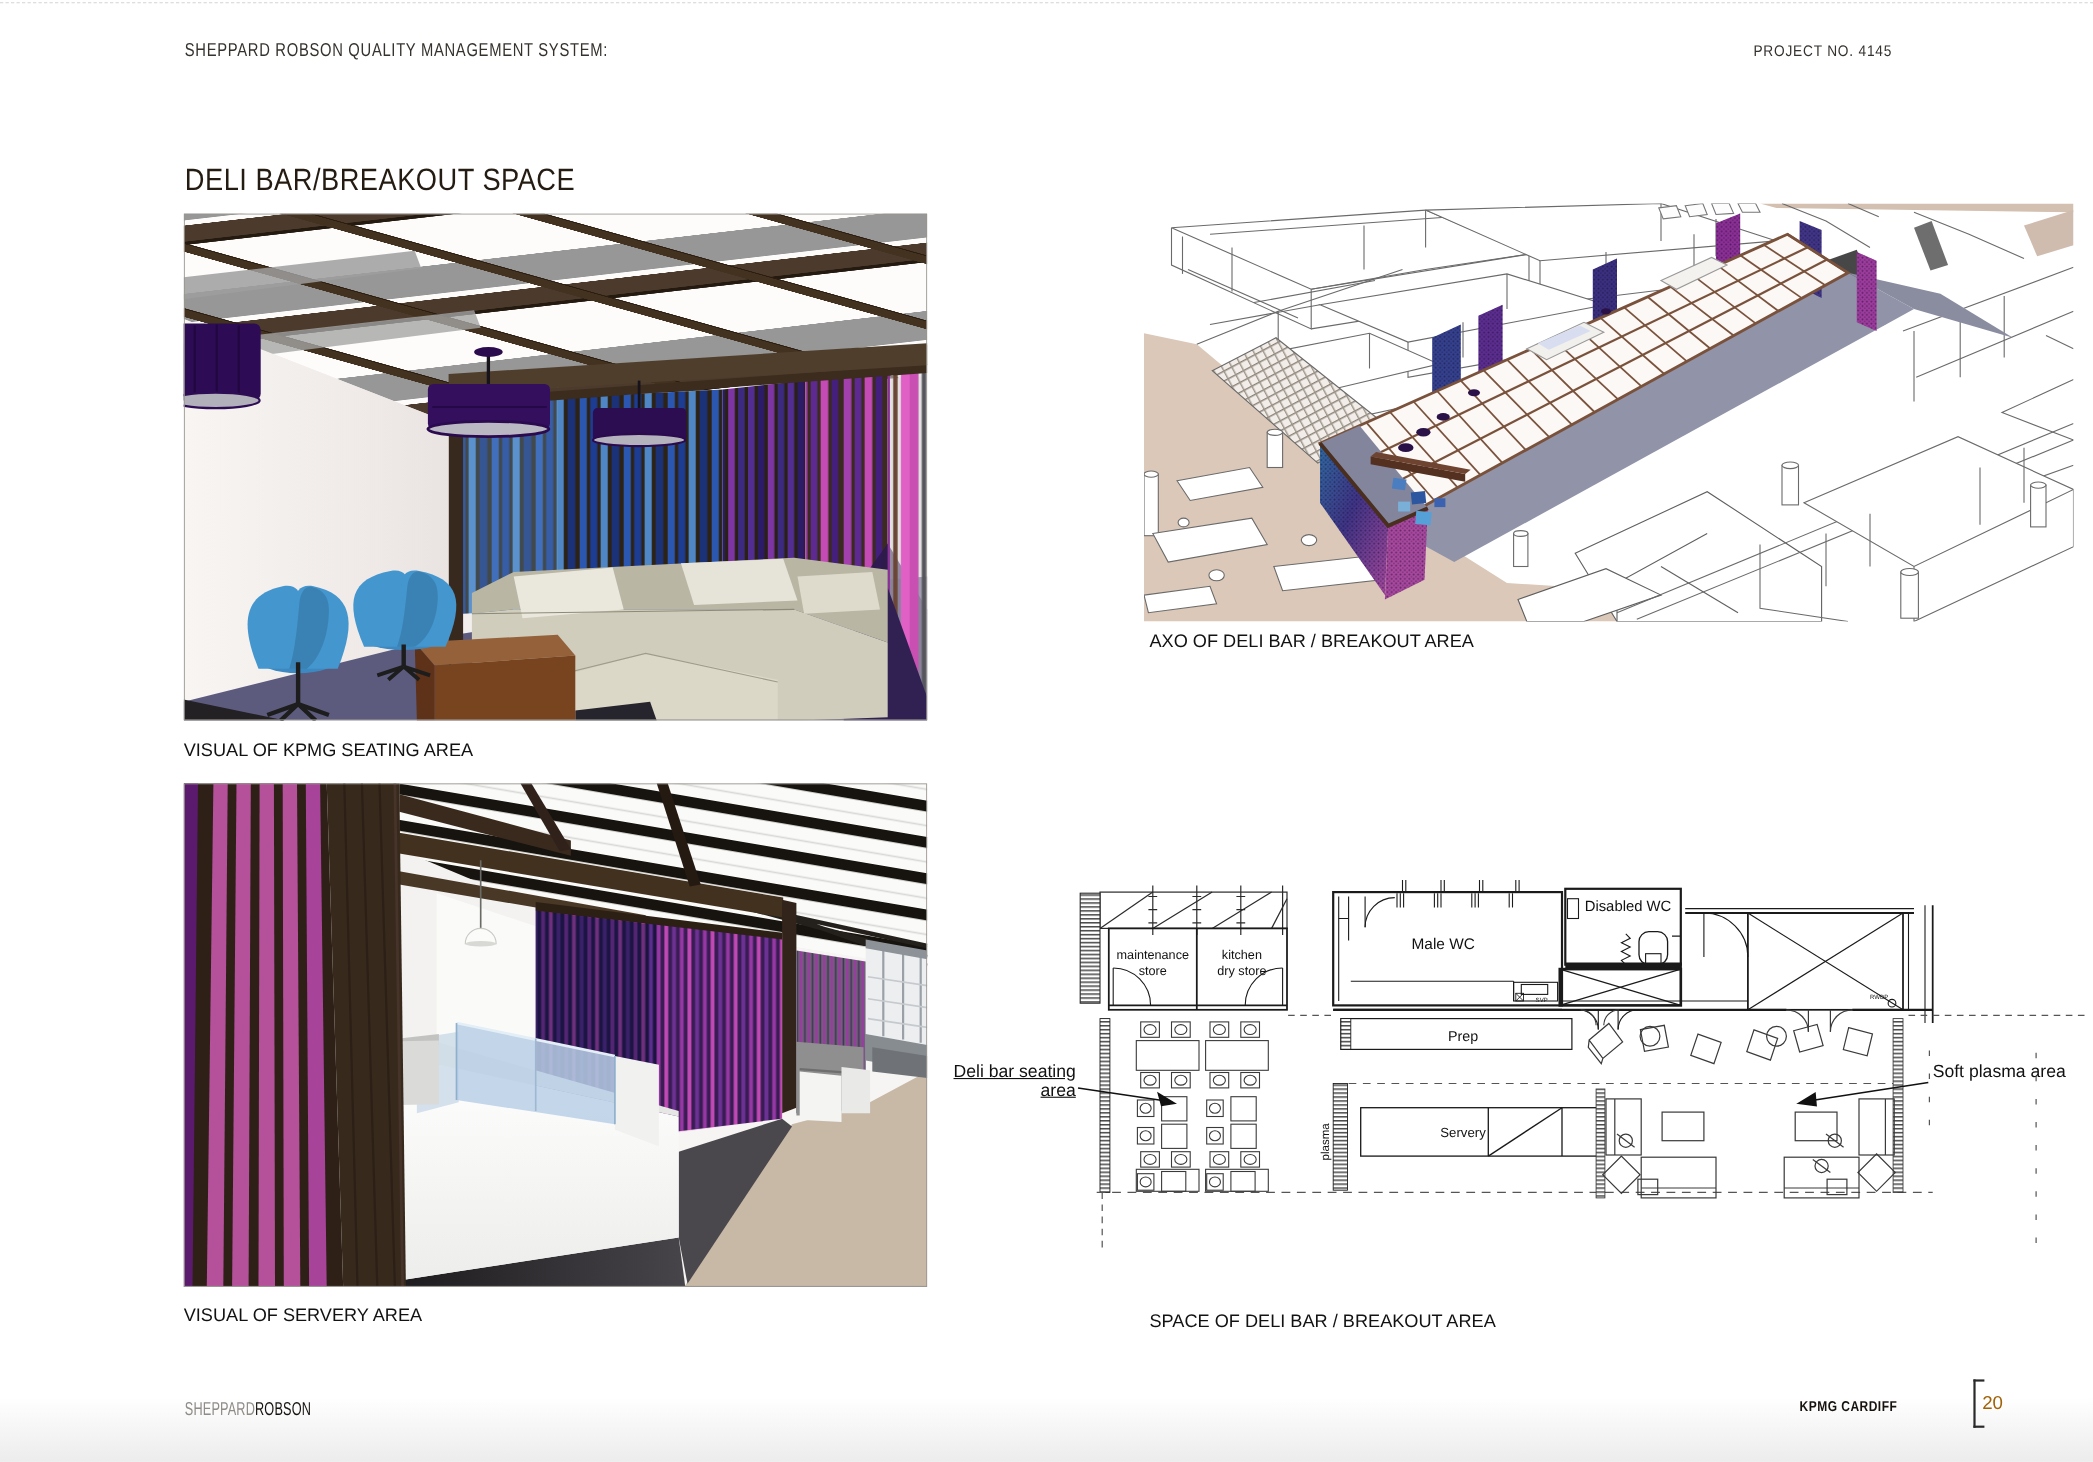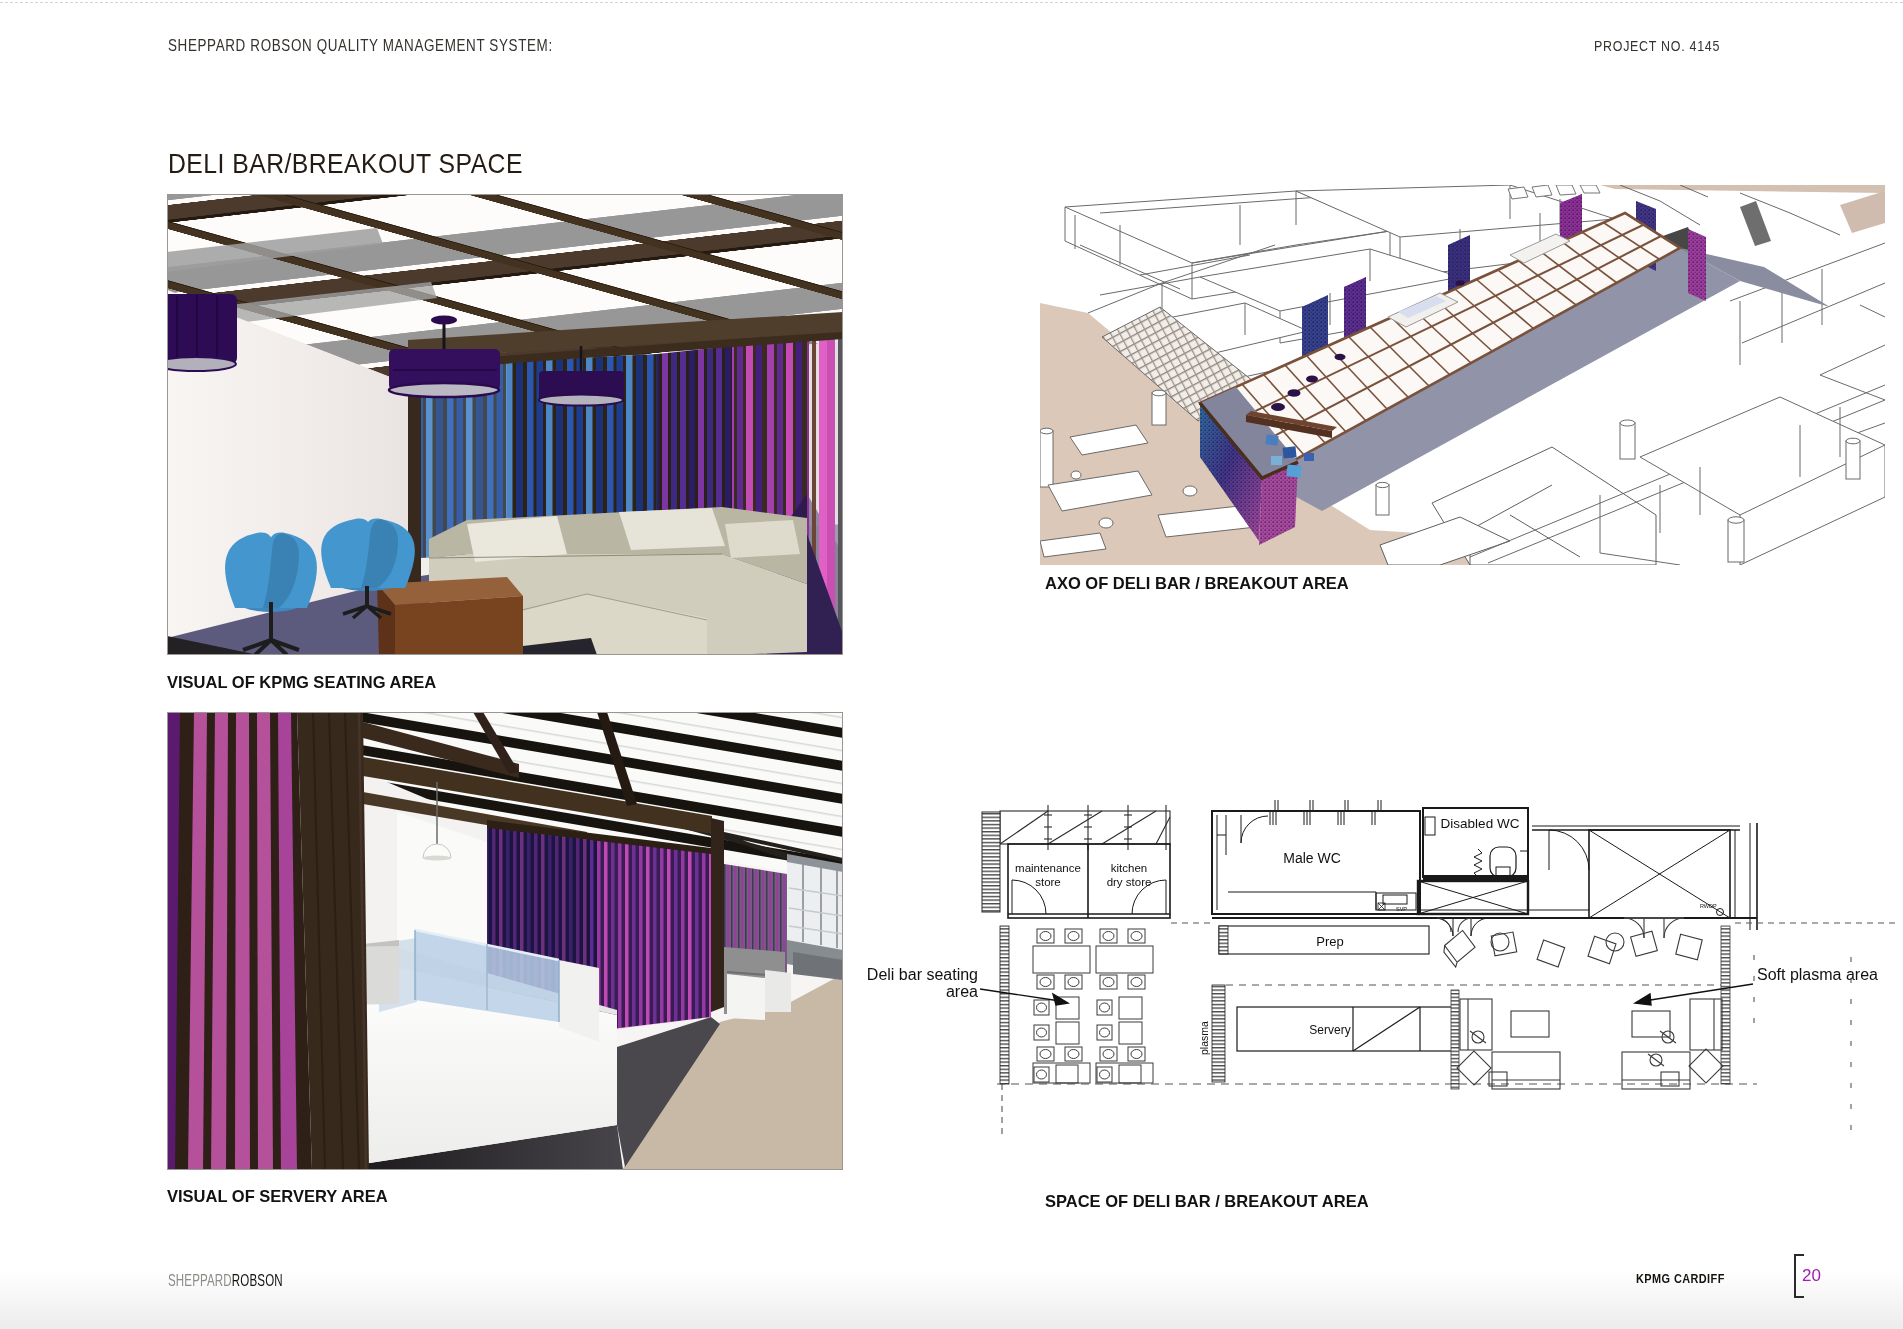--- a/index.html
+++ b/index.html
@@ -1,18 +1,18 @@
 <!DOCTYPE html>
 <html><head>
 <meta charset="utf-8">
 <style>
 html,body{margin:0;padding:0;}
 body{width:1903px;height:1329px;position:relative;background:#ffffff;font-family:"Liberation Sans",sans-serif;overflow:hidden;}
 .abs{position:absolute;}
-.cap{font-weight:bold;font-size:16.5px;color:#121212;white-space:nowrap;}
+.cap{font-weight:normal;font-size:16.5px;color:#121212;white-space:nowrap;}
 </style>
 </head>
 <body>
 
 <div class="abs" style="left:0;top:1270px;width:1903px;height:59px;background:linear-gradient(#ffffff,#ececec);z-index:0;"></div>
 
 <div class="abs" style="left:0;top:2px;width:1903px;height:0;border-top:1px dashed #d4d4d4;"></div>
 
 <div class="abs" style="left:168px;top:36px;font-size:17px;color:#35312d;white-space:nowrap;transform:scaleX(0.79);transform-origin:0 0;letter-spacing:0.8px;">SHEPPARD ROBSON QUALITY MANAGEMENT SYSTEM:</div>
 
@@ -760,23 +760,23 @@
 <polygon points="208,208 193,199 196,210"></polygon>
 <line x1="893" y1="189" x2="784" y2="206"></line>
 <polygon points="775,208 790,199 791,210"></polygon>
 </g>
 </g>
 </svg>
 </div>
 
 <div class="abs cap" style="left:1045px;top:1192px;">SPACE OF DELI BAR / BREAKOUT AREA</div>
 
-<div class="abs" style="left:860px;top:966px;width:118px;text-align:right;font-size:16px;color:#111;line-height:17px;z-index:2;">Deli bar seating<br>area</div>
+<div class="abs" style="left:860px;top:966px;width:118px;text-align:right;font-size:16px;color:#111;line-height:17px;z-index:2;text-decoration:underline;">Deli bar seating<br>area</div>
 
 <div class="abs" style="left:1757px;top:966px;font-size:16px;color:#111;white-space:nowrap;z-index:2;">Soft plasma area</div>
 
 <div class="abs" style="left:168px;top:1271px;font-size:17px;letter-spacing:0.2px;transform:scaleX(0.68);transform-origin:0 0;z-index:2;"><span style="color:#8f8b87;">SHEPPARD</span><span style="color:#16120e;">ROBSON</span></div>
 
 <div class="abs" style="left:1636px;top:1271px;font-size:13px;font-weight:bold;color:#16120e;white-space:nowrap;transform:scaleX(0.84);transform-origin:0 0;letter-spacing:0.5px;z-index:2;">KPMG CARDIFF</div>
 
 <div class="abs" style="left:1794px;top:1254px;width:8px;height:40px;border-left:2px solid #2a2a2a;border-top:2px solid #2a2a2a;border-bottom:2px solid #2a2a2a;z-index:2;"></div>
 
-<div class="abs" style="left:1802px;top:1266px;font-size:17px;color:#a21caf;z-index:2;">20</div>
+<div class="abs" style="left:1802px;top:1266px;font-size:17px;color:#a16207;z-index:2;">20</div>
 
 </body></html>

